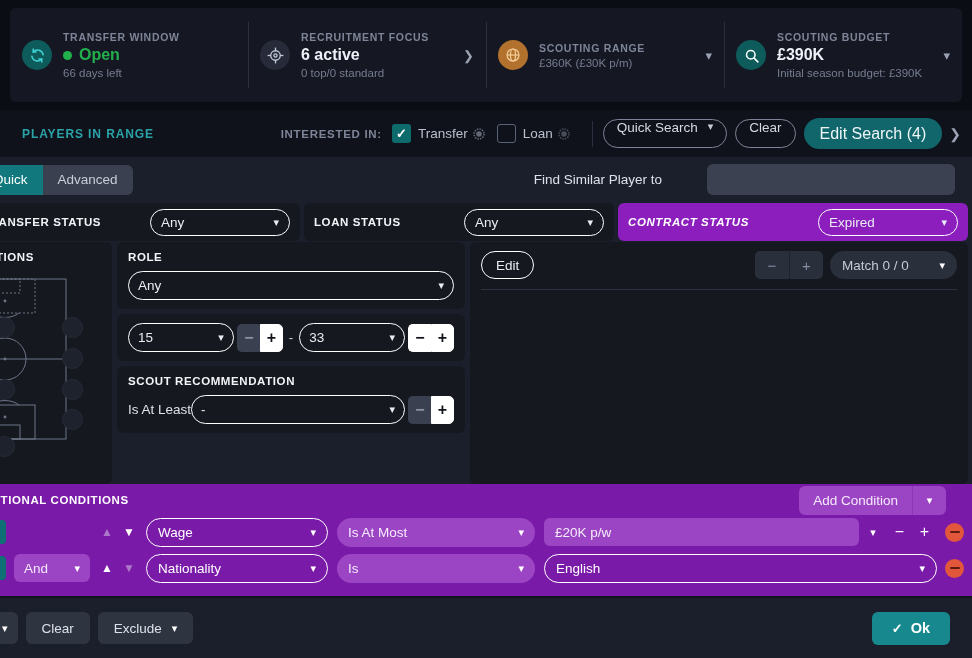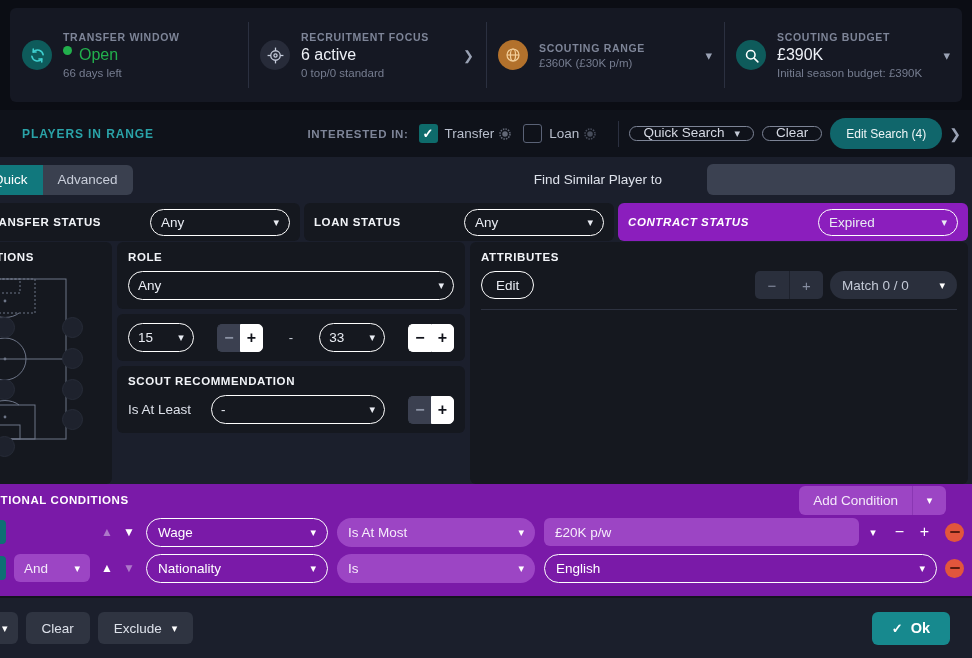--- a/index.html
+++ b/index.html
@@ -40,22 +40,22 @@
   .ic-teal { background: #0e5b5b; }
   .ic-grey { background: #272b39; }
   .ic-orange { background: #b2712c; }
   .stat-body { min-width: 0; flex: 1 1 auto; }
   .stat-label {
     font-size: 10.5px; font-weight: bold; letter-spacing: 0.7px;
     color: #7e8598; text-transform: uppercase; margin-bottom: 3px;
     white-space: nowrap;
   }
   .stat-value {
-    font-size: 16px; font-weight: normal; color: #eef1f7;
-    margin-bottom: 3px; display: flex; 
+    font-size: 16px; font-weight: bold; color: #eef1f7;
+    margin-bottom: 3px; display: flex; align-items: center;
     white-space: nowrap;
   }
   .stat-value.green { color: #22b04d; }
   .dot-green {
     width: 9px; height: 9px; border-radius: 50%;
     background: #22b04d; margin-right: 7px; display: inline-block;
   }
   .stat-sub { font-size: 11.5px; color: #767d90; white-space: nowrap; }
   .stat-chev {
     flex: 0 0 auto; margin-left: 8px; color: #9aa2b4;
@@ -88,28 +88,28 @@
     font-size: 13px; color: #fff; font-weight: bold;
   }
   .chkbox.on { background: #0e6b6b; }
   .chkbox.off { background: transparent; border: 1.5px solid #5a6276; }
   .chk-text { font-size: 13.5px; color: #b9bfcd; margin: 0 5px 0 7px; }
   .gear { width: 12px; height: 12px; opacity: 0.6; }
   .vdiv { width: 1px; height: 26px; background: #2b3040; margin: 0 10px; }
   .btn-outline {
     border: 1px solid #7d8496; border-radius: 16px;
     background: transparent; color: #d5d9e3;
-    font-size: 13.5px; height: 15px; padding: 0 13px;
-    display: flex; align-items: flex-end; font-family: inherit;
+    font-size: 13.5px; height: 29px; padding: 0 13px;
+    display: flex; align-items: flex-start; font-family: inherit;
     white-space: nowrap;
   }
   .btn-outline .cv { margin-left: 10px; font-size: 11px; color: #c3c9d6; }
   .btn-teal {
     background: #10666b; border-radius: 16px; color: #eef5f6;
-    font-size: 12px; height: 31px; padding: 0 16px;
+    font-size: 16px; height: 31px; padding: 0 16px;
     display: flex; align-items: center; white-space: nowrap;
     border: none; font-family: inherit;
   }
   .pir-arrow { color: #9aa2b4; font-size: 14px; padding: 0 9px 0 7px; }
 
   
   .tabrow {
     position: absolute; left: 0; top: 157px; width: 972px; height: 45px;
     background: #1b1f2c; display: flex; align-items: center;
   }
@@ -179,21 +179,21 @@
     margin-left: -46px; margin-top: 2px;
   }
   .pitch svg { position: absolute; left: 0; top: 0; }
   .pnode {
     position: absolute; width: 21px; height: 21px; border-radius: 50%;
     background: #1e222d; border: 1px solid #272c38;
   }
 
   
   .wide-sel { width: 100%; height: 30px; }
-  .row { display: flex; align-items: center; gap: 20px; }
+  .row { display: flex; align-items: center; }
   .mini-sel {
     border: 1.5px solid #ffffff; border-radius: 15px; height: 29px;
     display: flex; align-items: center; padding: 0 9px;
     font-size: 13.5px; color: #e9ecf3; background: transparent;
   }
   .mini-sel .cv { margin-left: auto; padding-left: 8px; font-size: 11px; }
   .stepper { display: flex; margin-left: 3px; }
   .sbtn {
     width: 23px; height: 28px; border: 1.5px solid #ffffff;
     background: #ffffff; color: #10121a;
@@ -565,21 +565,20 @@
             <div class="sbtn minus dis">−</div>
             <div class="sbtn plus">+</div>
           </div>
         </div>
       </div>
 
     </div>
 
     <div class="col-attr">
       <div class="panel">
-        <div class="panel-title">ATTRIBUTES</div>
         <div class="attr-row">
           <button class="pick-btn">
             <span>Edit</span>
           </button>
           <div class="attr-right">
             <div class="dstepper">
               <div class="dbtn">−</div>
               <div class="dbtn">+</div>
             </div>
             <div class="match-sel">

